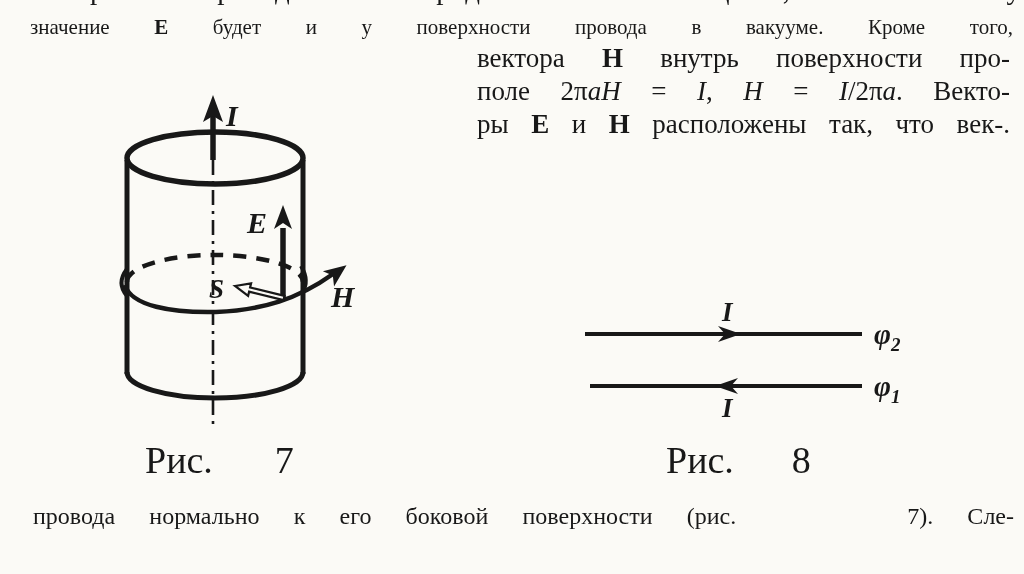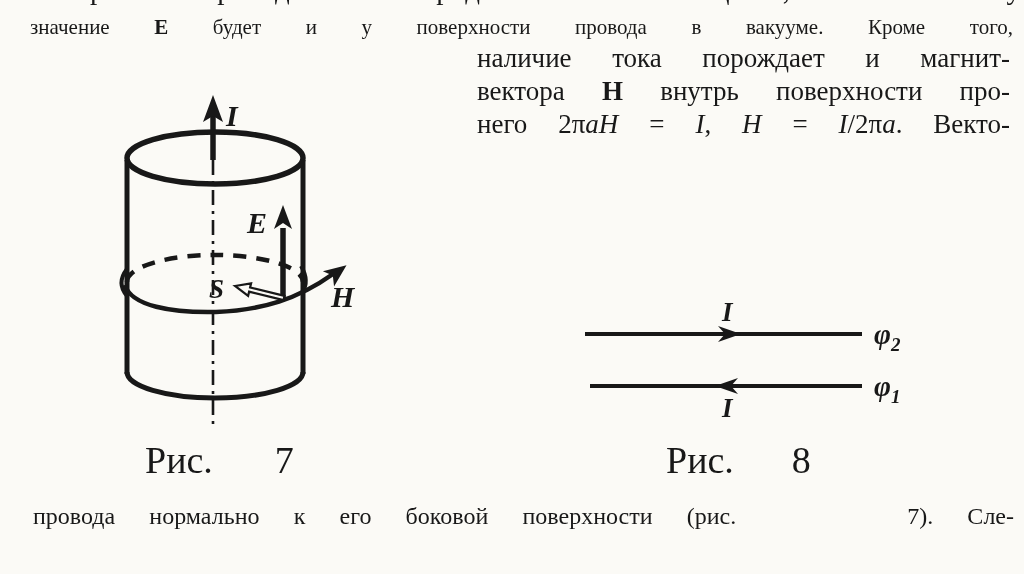--- a/index.html
+++ b/index.html
@@ -63,23 +63,23 @@
 </head>
 <body>
 
 <div class="abs clip-strip">
   <span>поверхности провода имеется продольная составляющая Е, значит такое же у него</span>
 </div>
 
 <div class="abs line-top"><span>значение </span><span class="b">Е</span><span> будет и у поверхности провода в вакууме. Кроме того,</span></div>
 
 <div class="abs col-right">
-  <div class="jline"><span>наличие тока порождает и магнит-</span></div>
   <div class="jline"><span>вектора </span><span class="b">Н</span><span> внутрь поверхности про-</span></div>
-  <div class="jline"><span>него 2π</span><span class="i">aH</span><span> = </span><span class="i">I</span><span>, </span><span class="i">H</span><span> = </span><span class="i">I</span><span>/2π</span><span class="i">a</span><span>. Векто-</span></div>
+  <div class="jline"><span>поле 2π</span><span class="i">aH</span><span> = </span><span class="i">I</span><span>, </span><span class="i">H</span><span> = </span><span class="i">I</span><span>/2π</span><span class="i">a</span><span>. Векто-</span></div>
+  <div class="jline"><span>ры </span><span class="b">Е</span><span> и </span><span class="b">Н</span><span> расположены так, что век-.</span></div>
 </div>
 
 <svg class="abs" style="left:80px;top:85px" width="300" height="360" viewBox="80 85 300 360">
 
   <path class="stroke" stroke-width="2.6" stroke-dasharray="15 6 3 6" d="M 213 160 V 427"></path>
 
   <path class="stroke" stroke-width="5.5" d="M 213 112 V 160"></path>
   <polygon class="fill" points="213,95 203,122 213,116 223,122"></polygon>
 
   <ellipse class="stroke" stroke-width="5.5" cx="215" cy="158" rx="88" ry="26"></ellipse>

